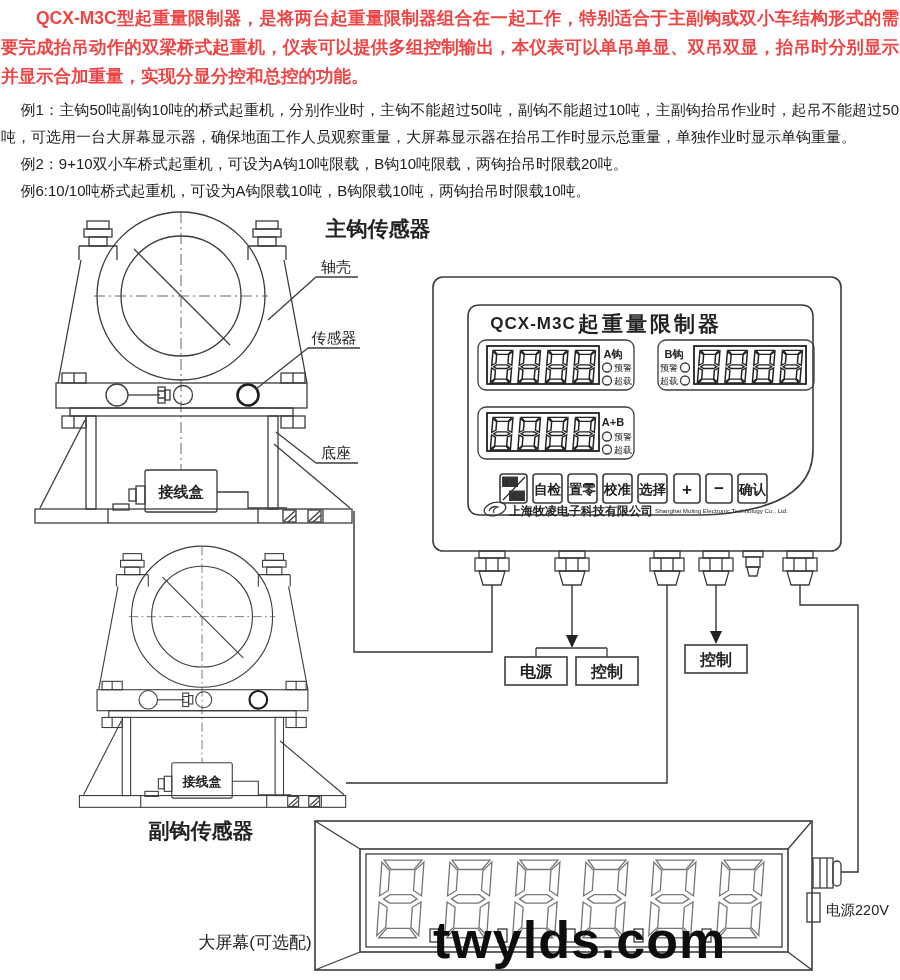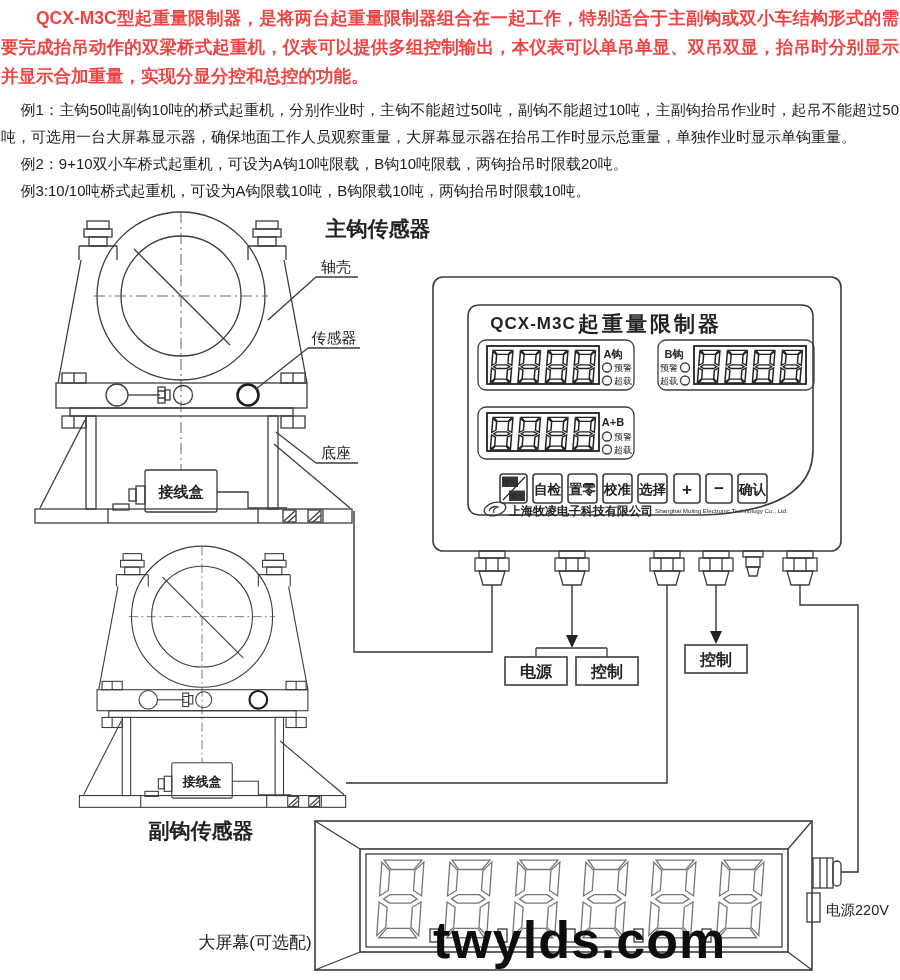--- a/index.html
+++ b/index.html
@@ -30,21 +30,21 @@
 </style>
 </head>
 <body>
 
 <div class="page">
 
   <div class="toptext">
     <p class="lead">QCX-M3C型起重量限制器，是将两台起重量限制器组合在一起工作，特别适合于主副钩或双小车结构形式的需要完成抬吊动作的双梁桥式起重机，仪表可以提供多组控制输出，本仪表可以单吊单显、双吊双显，抬吊时分别显示并显示合加重量，实现分显分控和总控的功能。</p>
     <p class="ex first">例1：主钩50吨副钩10吨的桥式起重机，分别作业时，主钩不能超过50吨，副钩不能超过10吨，主副钩抬吊作业时，起吊不能超过50吨，可选用一台大屏幕显示器，确保地面工作人员观察重量，大屏幕显示器在抬吊工作时显示总重量，单独作业时显示单钩重量。</p>
     <p class="ex">例2：9+10双小车桥式起重机，可设为A钩10吨限载，B钩10吨限载，两钩抬吊时限载20吨。</p>
-    <p class="ex">例3:10/10吨桥式起重机，可设为A钩限载10吨，B钩限载10吨，两钩抬吊时限载10吨。</p>
+    <p class="ex">例6:10/10吨桥式起重机，可设为A钩限载10吨，B钩限载10吨，两钩抬吊时限载10吨。</p>
   </div>
 
   <svg width="900" height="780" viewBox="0 200 900 780">
     <defs>
 
       <g id="seg8">
         <polygon points="4,1 40,1 33,10 11,10"></polygon>
         <polygon points="2,3 10,11 10,30 2,35"></polygon>
         <polygon points="42,3 42,35 34,30 34,11"></polygon>
         <polygon points="6,38 12,34 32,34 38,38 32,42 12,42"></polygon>

